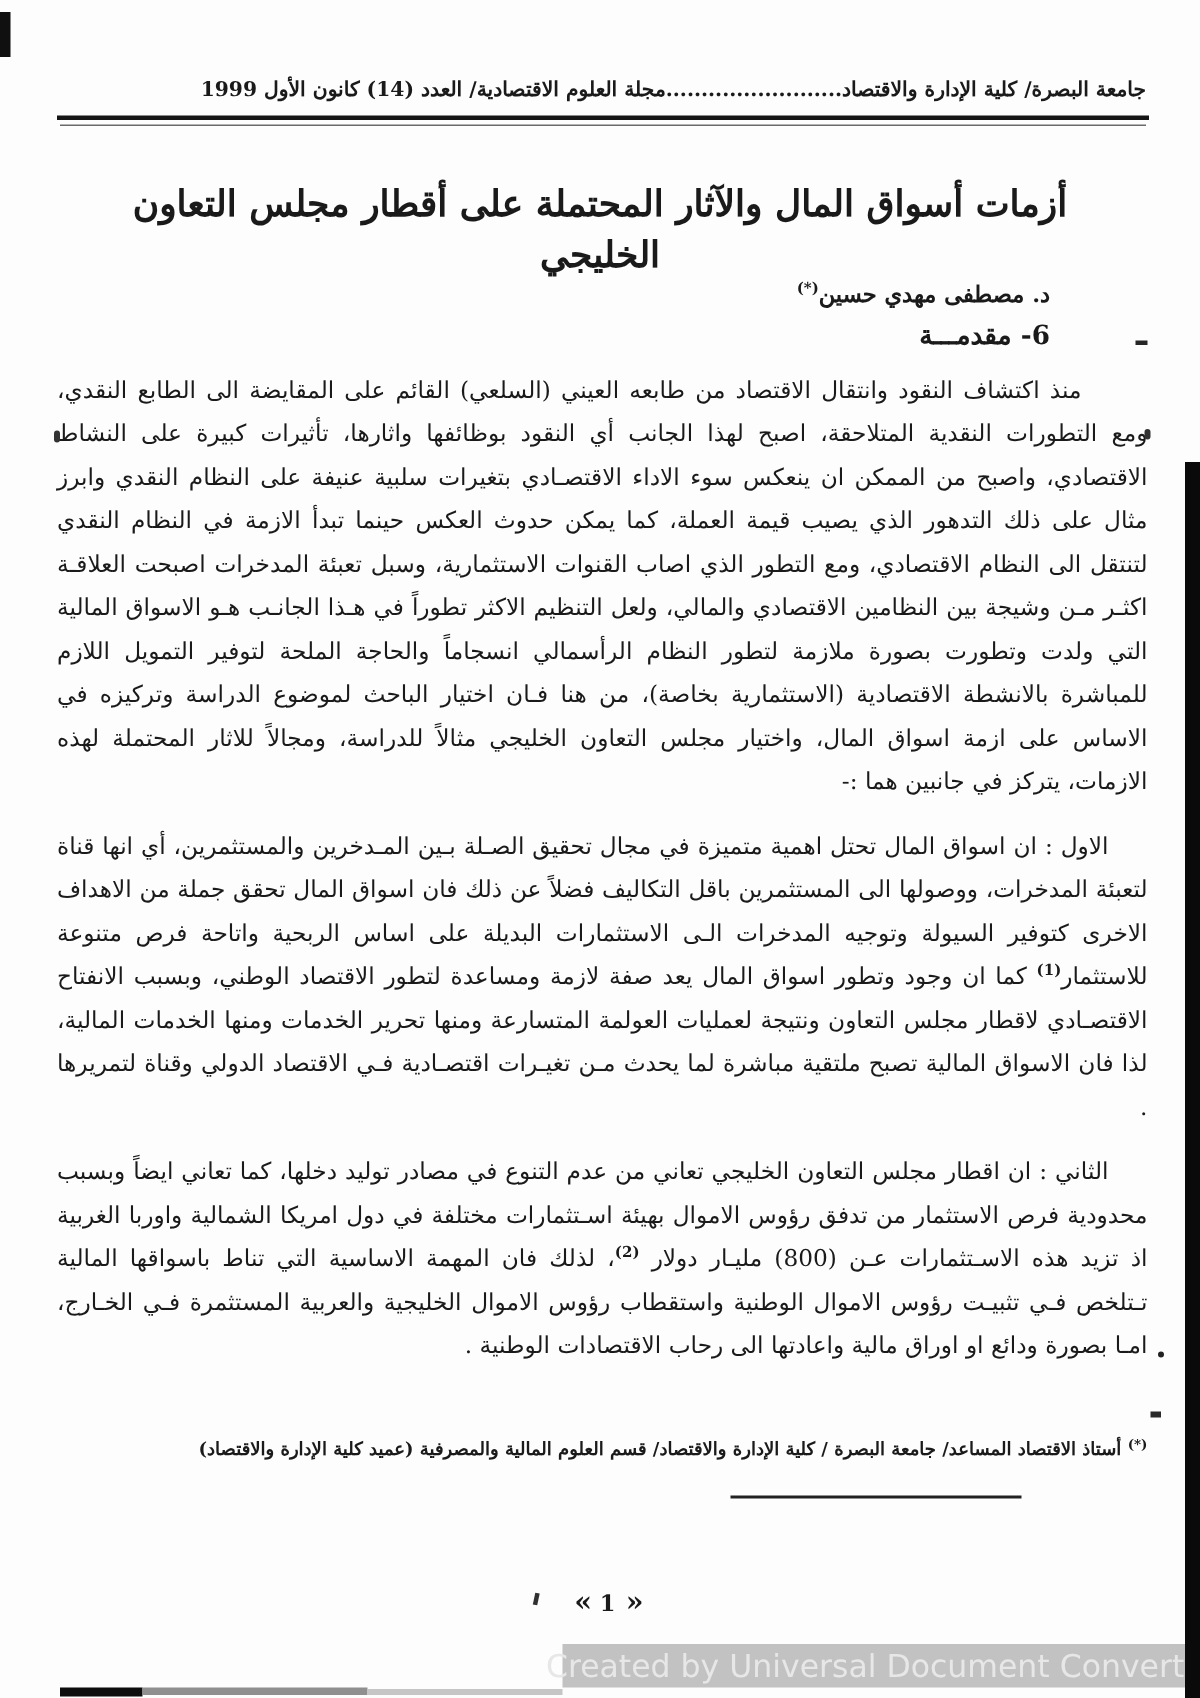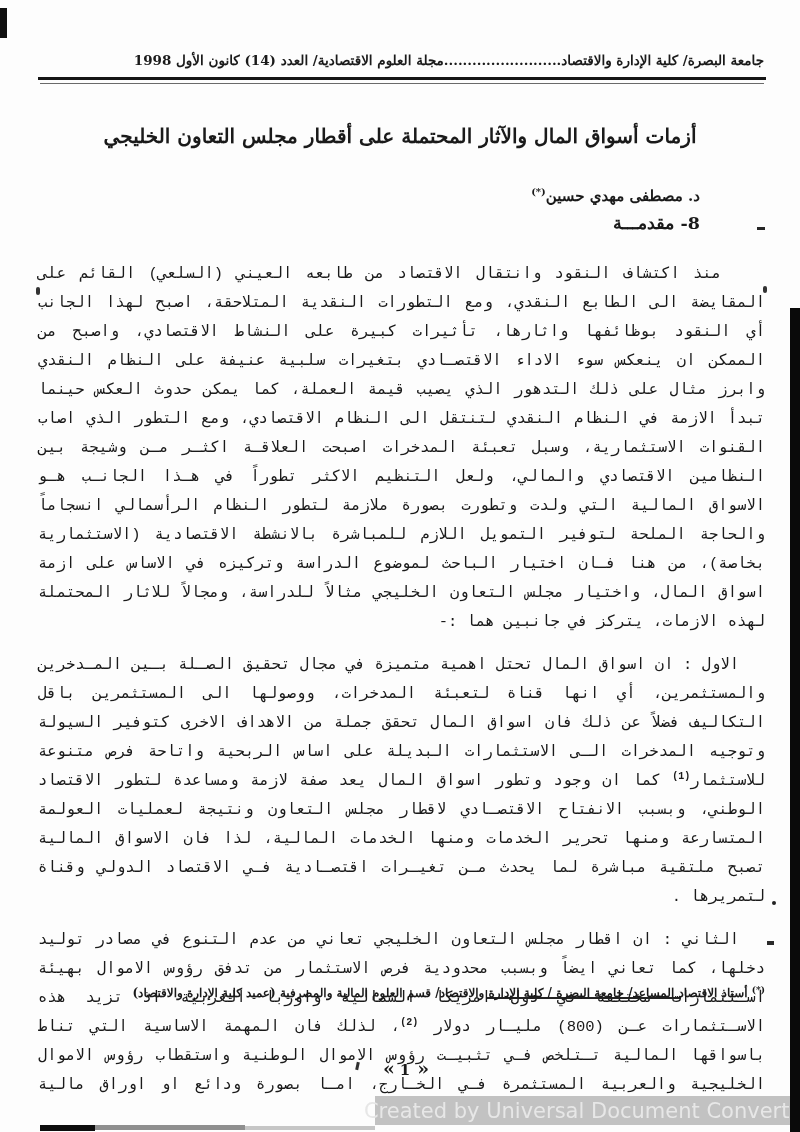--- a/index.html
+++ b/index.html
@@ -21,49 +21,49 @@
   .header-rule-thick{
     position:absolute;top:77px;left:38px;right:34px;height:3px;background:#151515;
   }
   .header-rule-thin{
     position:absolute;top:83px;left:40px;right:36px;height:1px;background:#6a6a6a;
   }
   
   .article-title{
     position:absolute;top:119px;left:60px;right:60px;
     direction:rtl;text-align:center;
-    font-size:20px;font-weight:bold;line-height:34px;
+    font-size:24px;font-weight:bold;line-height:34px;
   }
   .author-line{
     position:absolute;top:187px;right:100px;
     direction:rtl;text-align:right;
     font-size:15px;font-weight:bold;
   }
   .section-heading{
     position:absolute;top:213px;right:100px;
     direction:rtl;text-align:right;
     font-size:17.5px;font-weight:bold;letter-spacing:.5px;
   }
   
   .body-text{
-    position:absolute;top:260px;left:38px;right:35px;
+    position:absolute;top:246px;left:38px;right:35px;
     direction:rtl;text-align:justify;
-    font-size:15.5px;line-height:29px;font-family:Liberation Mono, monospace;
+    font-size:15.5px;line-height:29px;
   }
   .body-text p{margin:0;}
   .body-text p.indent-lg{text-indent:44px;}
   .body-text p.indent-sm{text-indent:26px;}
   .body-text p + p{margin-top:14px;}
   sup.fn-ref{font-size:10px;line-height:0;vertical-align:6px;font-weight:bold;}
   
   .footnote-separator{
     position:absolute;top:997px;left:487px;width:194px;height:2px;background:#222;
   }
   .footnote{
-    position:absolute;top:981px;left:55px;right:35px;
+    position:absolute;top:955px;left:55px;right:35px;
     direction:rtl;text-align:right;
     font-size:12px;font-weight:bold;line-height:18px;
     white-space:nowrap;overflow:hidden;
   }
   .footnote sup{font-size:9px;vertical-align:4px;}
   
   .page-number{
     position:absolute;top:1057px;left:350px;width:110px;
     text-align:center;font-size:15px;font-weight:bold;
   }
@@ -89,31 +89,31 @@
   .a-apos-1{left:356px;top:1062px;width:3px;height:8px;background:#303030;transform:rotate(12deg);}
   .a-bottom-black{left:40px;top:1125px;width:55px;height:6px;background:#0d0d0d;}
   .a-bottom-gray1{left:95px;top:1125px;width:150px;height:5px;background:#8f8f8f;}
   .a-bottom-gray2{left:245px;top:1126px;width:130px;height:4px;background:#c6c6c6;}
 </style>
 </head>
 <body>
 
 <div class="page">
 
-  <div class="journal-header">جامعة البصرة/ كلية الإدارة والاقتصاد.........................مجلة العلوم الاقتصادية/ العدد (14) كانون الأول 1998</div>
+  <div class="journal-header">جامعة البصرة/ كلية الإدارة والاقتصاد.........................مجلة العلوم الاقتصادية/ العدد (14) كانون الأول 1999</div>
   <div class="header-rule-thick"></div>
   <div class="header-rule-thin"></div>
 
   <div class="article-title">
     <div>أزمات أسواق المال والآثار المحتملة على أقطار مجلس التعاون الخليجي</div>
   </div>
 
   <div class="author-line"><span>د. مصطفى مهدي حسين</span><sup class="fn-ref">(*)</sup></div>
 
-  <div class="section-heading">8- مقدمـــة</div>
+  <div class="section-heading">6- مقدمـــة</div>
 
   <div class="body-text">
     <p class="indent-lg">منذ اكتشاف النقود وانتقال الاقتصاد من طابعه العيني (السلعي) القائم على المقايضة الى الطابع النقدي، ومع التطورات النقدية المتلاحقة، اصبح لهذا الجانب أي النقود بوظائفها واثارها، تأثيرات كبيرة على النشاط الاقتصادي، واصبح من الممكن ان ينعكس سوء الاداء الاقتصـادي بتغيرات سلبية عنيفة على النظام النقدي وابرز مثال على ذلك التدهور الذي يصيب قيمة العملة، كما يمكن حدوث العكس حينما تبدأ الازمة في النظام النقدي لتنتقل الى النظام الاقتصادي، ومع التطور الذي اصاب القنوات الاستثمارية، وسبل تعبئة المدخرات اصبحت العلاقـة اكثـر مـن وشيجة بين النظامين الاقتصادي والمالي، ولعل التنظيم الاكثر تطوراً في هـذا الجانـب هـو الاسواق المالية التي ولدت وتطورت بصورة ملازمة لتطور النظام الرأسمالي انسجاماً والحاجة الملحة لتوفير التمويل اللازم للمباشرة بالانشطة الاقتصادية (الاستثمارية بخاصة)، من هنا فـان اختيار الباحث لموضوع الدراسة وتركيزه في الاساس على ازمة اسواق المال، واختيار مجلس التعاون الخليجي مثالاً للدراسة، ومجالاً للاثار المحتملة لهذه الازمات، يتركز في جانبين هما :-</p>
     <p class="indent-sm"><span>الاول : ان اسواق المال تحتل اهمية متميزة في مجال تحقيق الصـلة بـين المـدخرين والمستثمرين، أي انها قناة لتعبئة المدخرات، ووصولها الى المستثمرين باقل التكاليف فضلاً عن ذلك فان اسواق المال تحقق جملة من الاهداف الاخرى كتوفير السيولة وتوجيه المدخرات الـى الاستثمارات البديلة على اساس الربحية واتاحة فرص متنوعة للاستثمار</span><sup class="fn-ref">(1)</sup><span> كما ان وجود وتطور اسواق المال يعد صفة لازمة ومساعدة لتطور الاقتصاد الوطني، وبسبب الانفتاح الاقتصـادي لاقطار مجلس التعاون ونتيجة لعمليات العولمة المتسارعة ومنها تحرير الخدمات ومنها الخدمات المالية، لذا فان الاسواق المالية تصبح ملتقية مباشرة لما يحدث مـن تغيـرات اقتصـادية فـي الاقتصاد الدولي وقناة لتمريرها .</span></p>
     <p class="indent-sm"><span>الثاني : ان اقطار مجلس التعاون الخليجي تعاني من عدم التنوع في مصادر توليد دخلها، كما تعاني ايضاً وبسبب محدودية فرص الاستثمار من تدفق رؤوس الاموال بهيئة اسـتثمارات مختلفة في دول امريكا الشمالية واوربا الغربية اذ تزيد هذه الاسـتثمارات عـن (800) مليـار دولار </span><sup class="fn-ref">(2)</sup><span>، لذلك فان المهمة الاساسية التي تناط باسواقها المالية تـتلخص فـي تثبيـت رؤوس الاموال الوطنية واستقطاب رؤوس الاموال الخليجية والعربية المستثمرة فـي الخـارج، امـا بصورة ودائع او اوراق مالية واعادتها الى رحاب الاقتصادات الوطنية .</span></p>
   </div>
 
   <div class="footnote-separator"></div>
   <div class="footnote"><sup>(*)</sup><span> أستاذ الاقتصاد المساعد/ جامعة البصرة / كلية الإدارة والاقتصاد/ قسم العلوم المالية والمصرفية (عميد كلية الإدارة والاقتصاد)</span></div>
 

